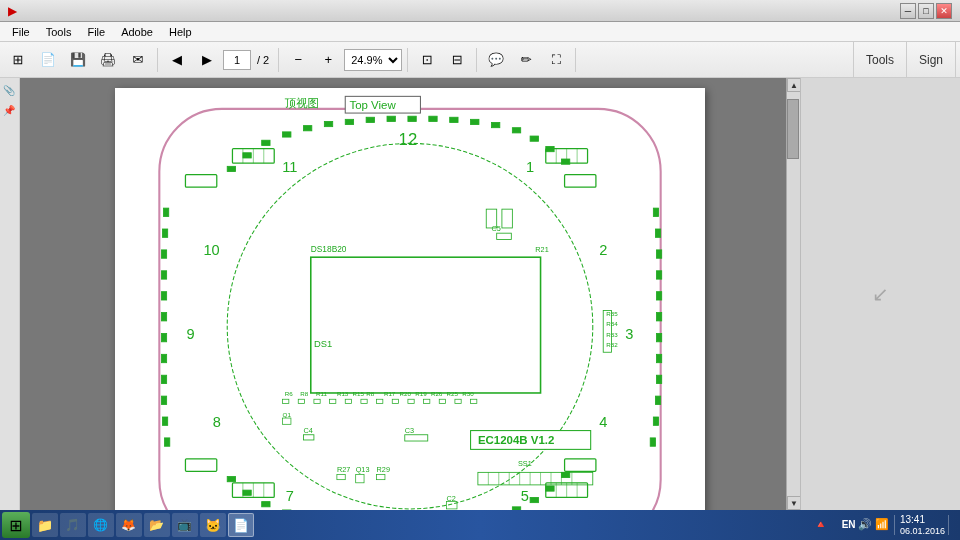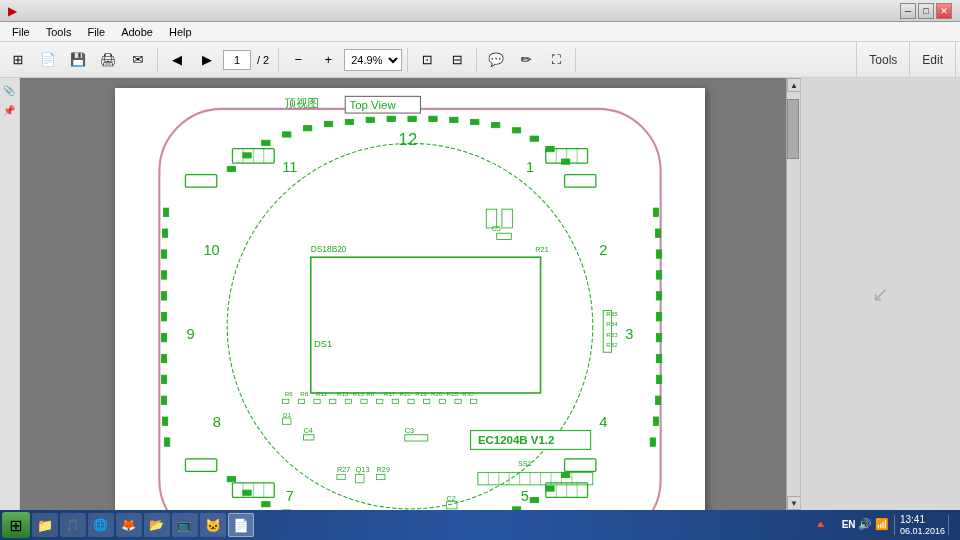--- a/index.html
+++ b/index.html
@@ -253,21 +253,21 @@
   <div class="tool-btn">⊡</div>
   <div class="tool-btn">⊟</div>
   <div class="tool-separator"></div>
   <div class="tool-btn">💬</div>
   <div class="tool-btn">✏</div>
   <div class="tool-btn">⛶</div>
   <div class="tool-separator"></div>
 
   <div style="margin-left:auto; display:flex; height:36px; border-left:1px solid #ccc;">
     <div class="right-tool-tab" style="padding:0 12px; font-size:12px; display:flex; align-items:center; cursor:pointer; border-right:1px solid #ccc;">Tools</div>
-    <div class="right-tool-tab" style="padding:0 12px; font-size:12px; display:flex; align-items:center; cursor:pointer; border-right:1px solid #ccc;">Edit</div>
+    <div class="right-tool-tab" style="padding:0 12px; font-size:12px; display:flex; align-items:center; cursor:pointer; border-right:1px solid #ccc;">Sign</div>
   </div>
 </div>
 
 <div id="main" style="display:flex; height:432px; position:relative;">
 
   <div id="left-sidebar">
     <div class="sidebar-icon">📎</div>
     <div class="sidebar-icon">📌</div>
   </div>
 

